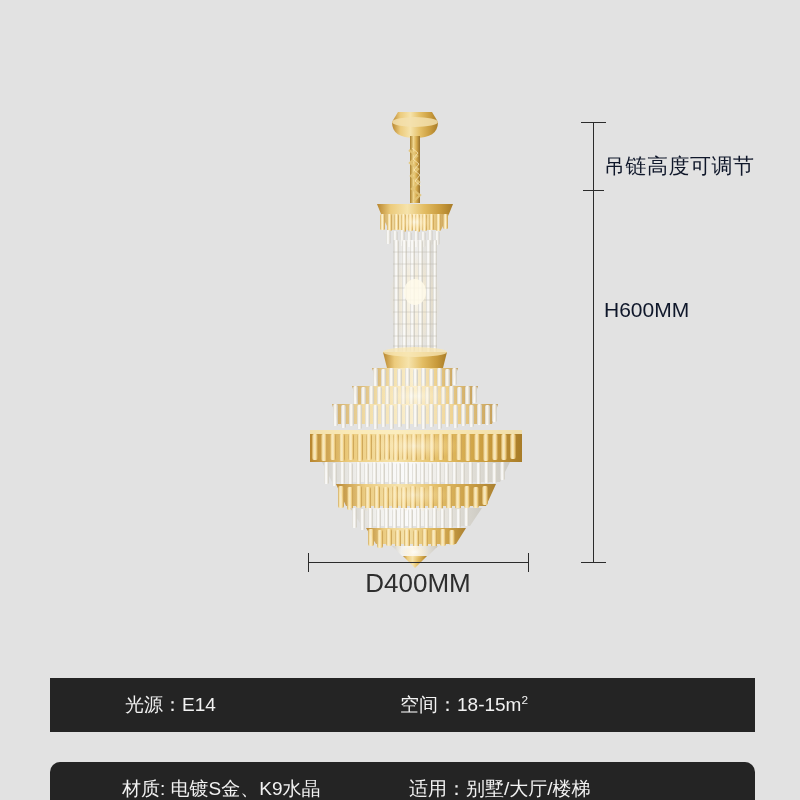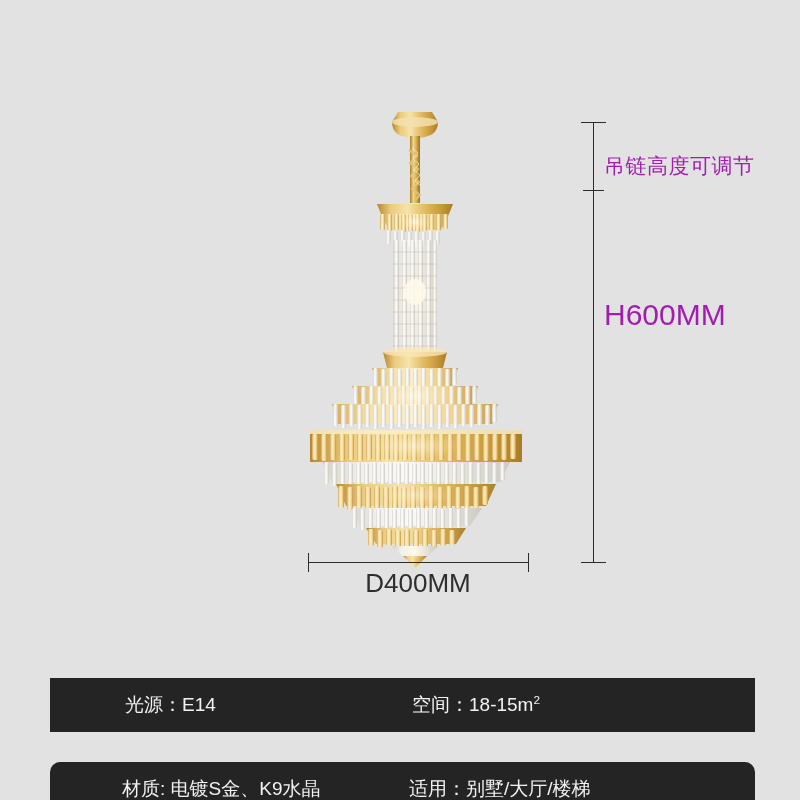--- a/index.html
+++ b/index.html
@@ -17,24 +17,24 @@
     background:#2b2b2b;
   }
   .tick-h{
     position:absolute;height:1px;background:#2b2b2b;
   }
   .t-top{left:581px;top:122px;width:25px;}
   .t-mid{left:583px;top:190px;width:21px;}
   .t-bot{left:581px;top:562px;width:25px;}
 
   .dim-label{
-    position:absolute;color:#a21caf;white-space:nowrap;
+    position:absolute;color:#0f172a;white-space:nowrap;
   }
   .lbl-chain{left:604px;top:152px;font-size:21px;letter-spacing:.5px;}
-  .lbl-h{left:604px;top:298px;font-size:30px;}
+  .lbl-h{left:604px;top:298px;font-size:21px;}
 
   .dim-line-h{
     position:absolute;left:308px;top:562px;width:220px;height:1px;background:#2b2b2b;
   }
   .tick-v{position:absolute;width:1px;background:#2b2b2b;}
   .tv-l{left:308px;top:553px;height:19px;}
   .tv-r{left:528px;top:553px;height:19px;}
   .lbl-d{
     position:absolute;left:308px;top:568px;width:220px;text-align:center;
     font-size:26px;color:#2e2e2e;
@@ -42,21 +42,21 @@
 
   
   .chand{position:absolute;left:0;top:0;width:800px;height:640px;}
 
   
   .spec-bar{
     position:absolute;left:50px;width:705px;height:54px;
     background:#242424;
     display:flex;align-items:center;
   }
-  .bar1{top:678px;gap:12px;}
+  .bar1{top:678px;}
   .bar2{top:762px;border-radius:10px;}
   .spec-cell{color:#f2f2f2;font-size:19px;white-space:nowrap;}
   .cell-left{margin-left:75px;width:275px;}
   .cell-right{margin-left:0;}
   .bar2 .cell-left{margin-left:72px;}
   .bar2 .cell-right{margin-left:12px;}
   sup{font-size:.62em;vertical-align:super;}
 </style>
 </head>
 <body>

